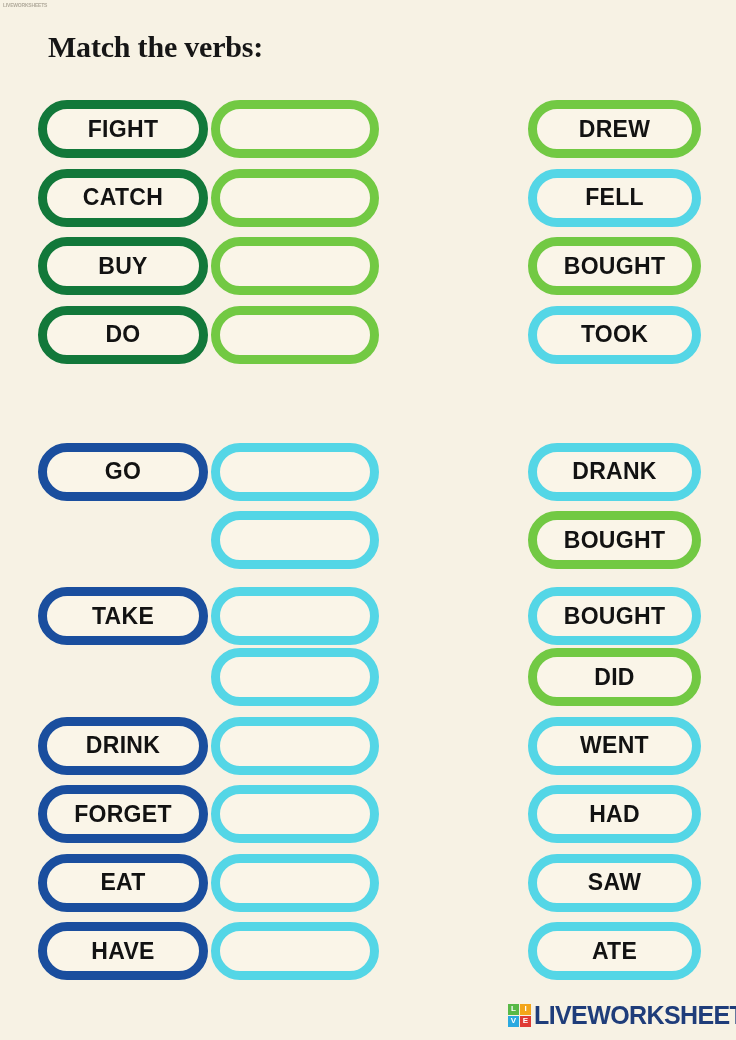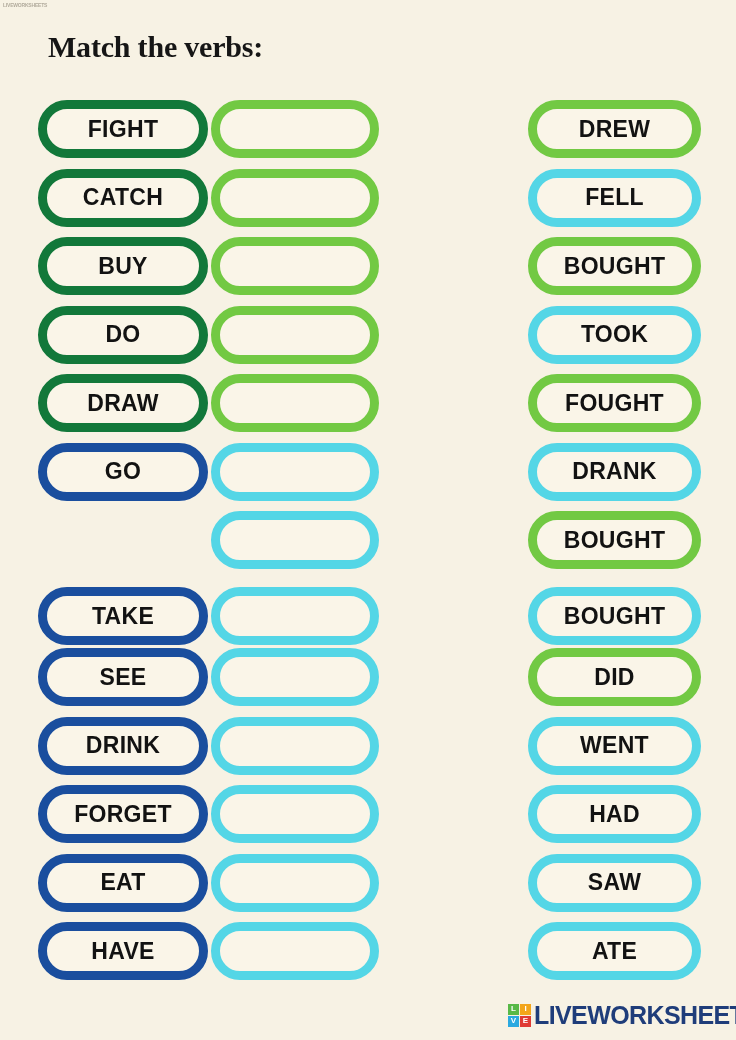--- a/index.html
+++ b/index.html
@@ -182,31 +182,20 @@
       <div class="pill col-verb c-darkgreen">
         <span>DO</span>
       </div>
       <div class="pill col-drop c-lightgreen">
         <span></span>
       </div>
       <div class="pill col-past c-cyan">
         <span>TOOK</span>
       </div>
     </div>
-    <div class="row" style="top: 374px;">
-      <div class="pill col-verb c-darkgreen">
-        <span>DRAW</span>
-      </div>
-      <div class="pill col-drop c-lightgreen">
-        <span></span>
-      </div>
-      <div class="pill col-past c-lightgreen">
-        <span>FOUGHT</span>
-      </div>
-    </div>
     <div class="row" style="top: 442.5px;">
       <div class="pill col-verb c-darkblue">
         <span>GO</span>
       </div>
       <div class="pill col-drop c-cyan">
         <span></span>
       </div>
       <div class="pill col-past c-cyan">
         <span>DRANK</span>
       </div>
@@ -224,23 +213,20 @@
         <span>TAKE</span>
       </div>
       <div class="pill col-drop c-cyan">
         <span></span>
       </div>
       <div class="pill col-past c-cyan">
         <span>BOUGHT</span>
       </div>
     </div>
     <div class="row" style="top: 648px;">
-      <div class="pill col-verb c-darkblue">
-        <span>SEE</span>
-      </div>
       <div class="pill col-drop c-cyan">
         <span></span>
       </div>
       <div class="pill col-past c-lightgreen">
         <span>DID</span>
       </div>
     </div>
     <div class="row" style="top: 785px;">
       <div class="pill col-verb c-darkblue">
         <span>FORGET</span>

